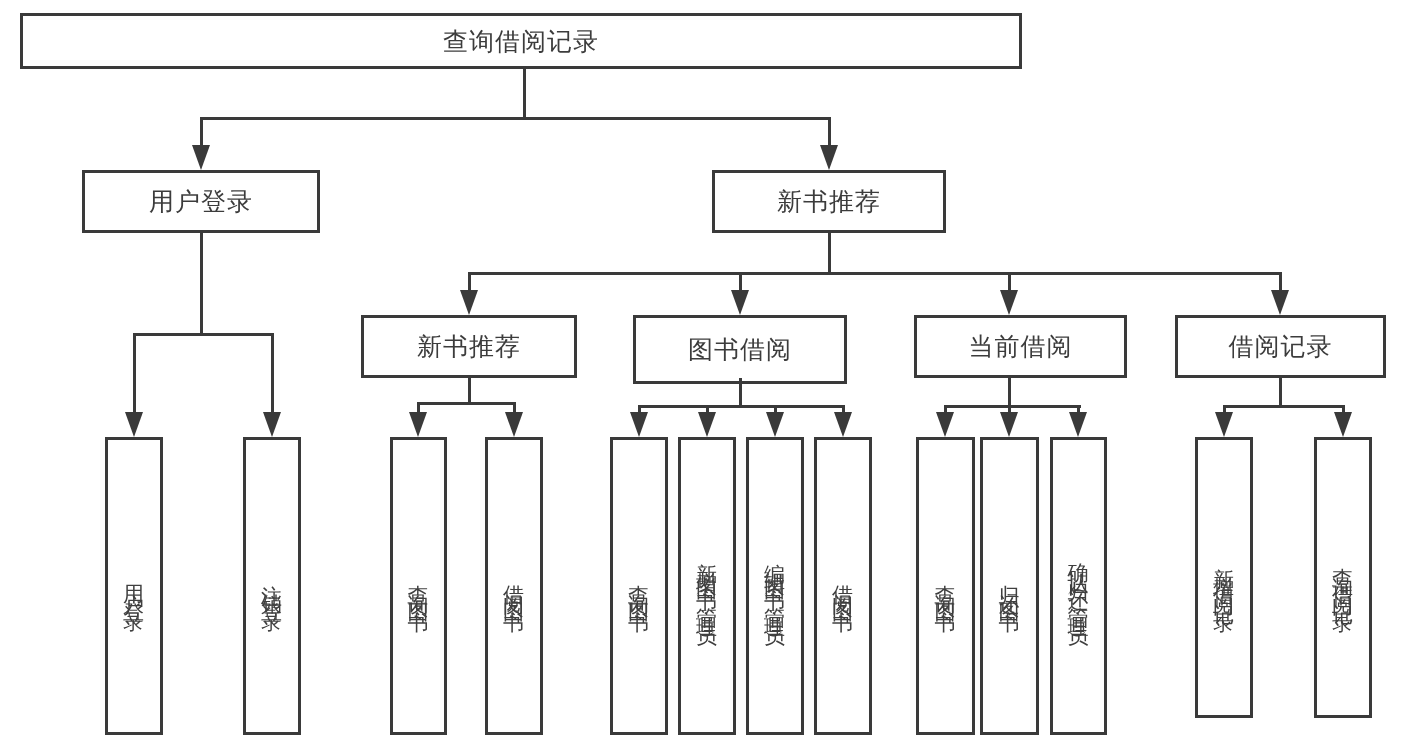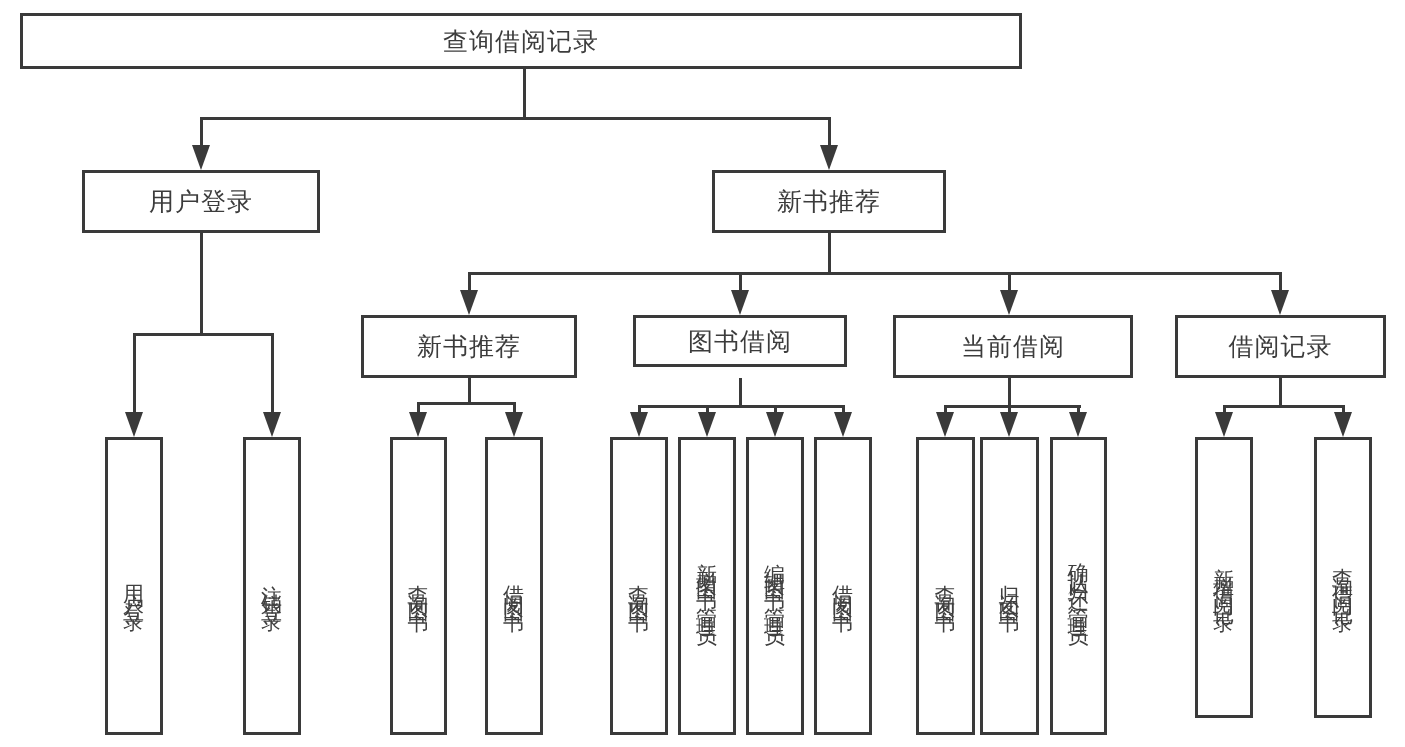--- a/index.html
+++ b/index.html
@@ -69,24 +69,24 @@
   <div class="vl" style="left:739px;top:272px;height:20px;"></div>
   <div class="tri" style="left:731px;top:290px;"></div>
   <div class="vl" style="left:1008px;top:272px;height:20px;"></div>
   <div class="tri" style="left:1000px;top:290px;"></div>
   <div class="vl" style="left:1279px;top:272px;height:20px;"></div>
   <div class="tri" style="left:1271px;top:290px;"></div>
 
   <div class="node" style="left:361px;top:315px;width:216px;height:63px;">
     <span>新书推荐</span>
   </div>
-  <div class="node" style="left:633px;top:315px;width:214px;height:52px;">
+  <div class="node" style="left:633px;top:315px;width:214px;height:69px;">
     <span>图书借阅</span>
   </div>
-  <div class="node" style="left:893px;top:315px;width:240px;height:63px;">
+  <div class="node" style="left:914px;top:315px;width:213px;height:63px;">
     <span>当前借阅</span>
   </div>
   <div class="node" style="left:1175px;top:315px;width:211px;height:63px;">
     <span>借阅记录</span>
   </div>
 
   <div class="vl" style="left:468px;top:378px;height:27px;"></div>
   <div class="hl" style="left:417px;top:402px;width:99px;"></div>
   <div class="vl" style="left:417px;top:402px;height:13px;"></div>
   <div class="tri" style="left:409px;top:412px;"></div>

